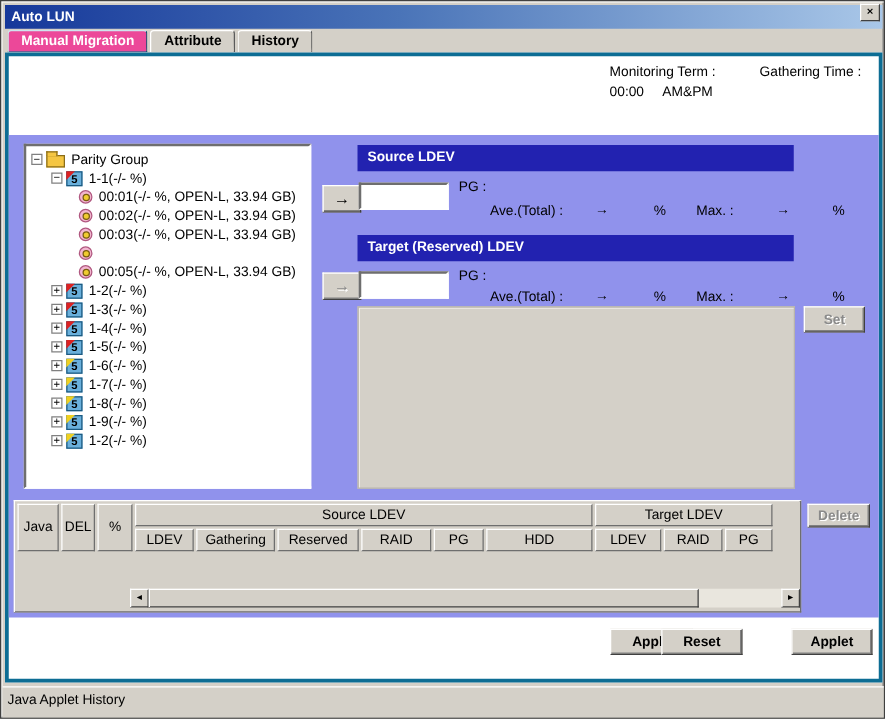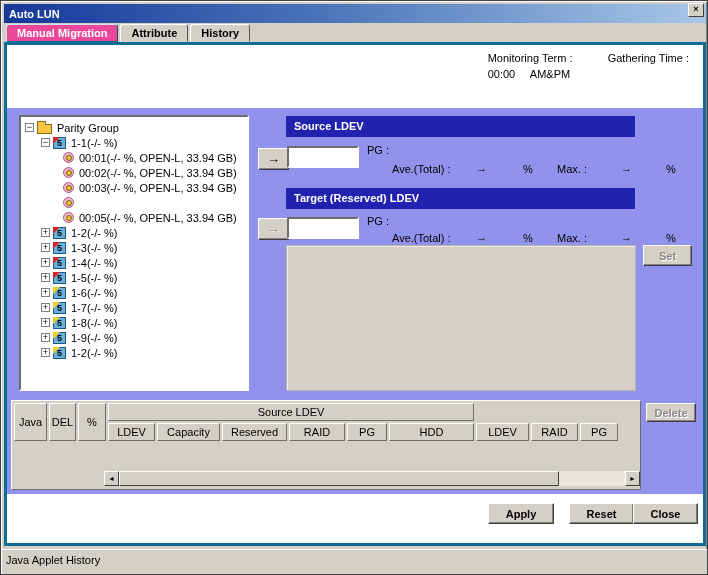--- a/index.html
+++ b/index.html
@@ -97,21 +97,21 @@
   .w-tldev{width:53px} .w-traid{width:47px} .w-tpg{width:38px}
 
   .hscroll { position:absolute; left:92px; bottom:3px; width:536px; height:15px; display:flex; background:#e9e6de; }
   .sbtn { width:15px; height:15px; background:#d4d0c8; border:1px solid; border-color:#fff #404040 #404040 #fff;
           font-size:7px; line-height:13px; text-align:center; flex:0 0 15px; }
   .sthumb { width:440px; height:15px; background:#d4d0c8; border:1px solid; border-color:#fff #404040 #404040 #fff; }
   .strack { flex:1; }
 
   
   .apply-btn { position:absolute; left:487px; top:502px; width:66px; height:21px;text-align:center; }
-  .reset-btn { position:absolute; left:568px; top:502px; width:65px; height:21px; }
+  .reset-btn { position:absolute; left:528px; top:502px; width:65px; height:21px; }
   .close2-btn{ position:absolute; left:632px; top:502px; width:65px; height:21px; }
 
   
   .statusbar { position:absolute; left:1px; top:548px; width:706px; height:26px; background:#d4d0c8;
                border-top:1px solid #fff; padding:4px 0 0 4px; }
 </style>
 </head>
 <body>
 
 <div class="window">
@@ -271,24 +271,25 @@
   <button class="push-btn set-btn disabled">Set</button>
 
   <div class="mtable">
     <div class="thead">
       <div class="cell tall w-stat">Java</div>
       <div class="cell tall w-del">DEL</div>
       <div class="cell tall w-pct">%</div>
       <div class="colgroup">
         <div class="subrow">
           <div class="cell w-srcgrp">Source LDEV</div>
+          <div class="cell w-tgtgrp">Target LDEV</div>
         </div>
         <div class="subrow">
           <div class="cell w-ldev">LDEV</div>
-          <div class="cell w-emu">Capacity</div>
+          <div class="cell w-emu">Gathering</div>
           <div class="cell w-cap">Reserved</div>
           <div class="cell w-raid">RAID</div>
           <div class="cell w-pg">PG</div>
           <div class="cell w-hdd">HDD</div>
           <div class="cell w-tldev">LDEV</div>
           <div class="cell w-traid">RAID</div>
           <div class="cell w-tpg">PG</div>
         </div>
       </div>
     </div>
@@ -296,19 +297,19 @@
       <div class="sbtn">◄</div>
       <div class="sthumb"></div>
       <div class="strack"></div>
       <div class="sbtn">►</div>
     </div>
   </div>
   <button class="push-btn del-btn disabled">Delete</button>
 
   <button class="push-btn apply-btn">Apply</button>
   <button class="push-btn reset-btn">Reset</button>
-  <button class="push-btn close2-btn">Close</button>
+  <button class="push-btn close2-btn">Applet</button>
 
   <div class="statusbar">
     <span>Java Applet History</span>
   </div>
 
 </div>
 
 </body></html>

